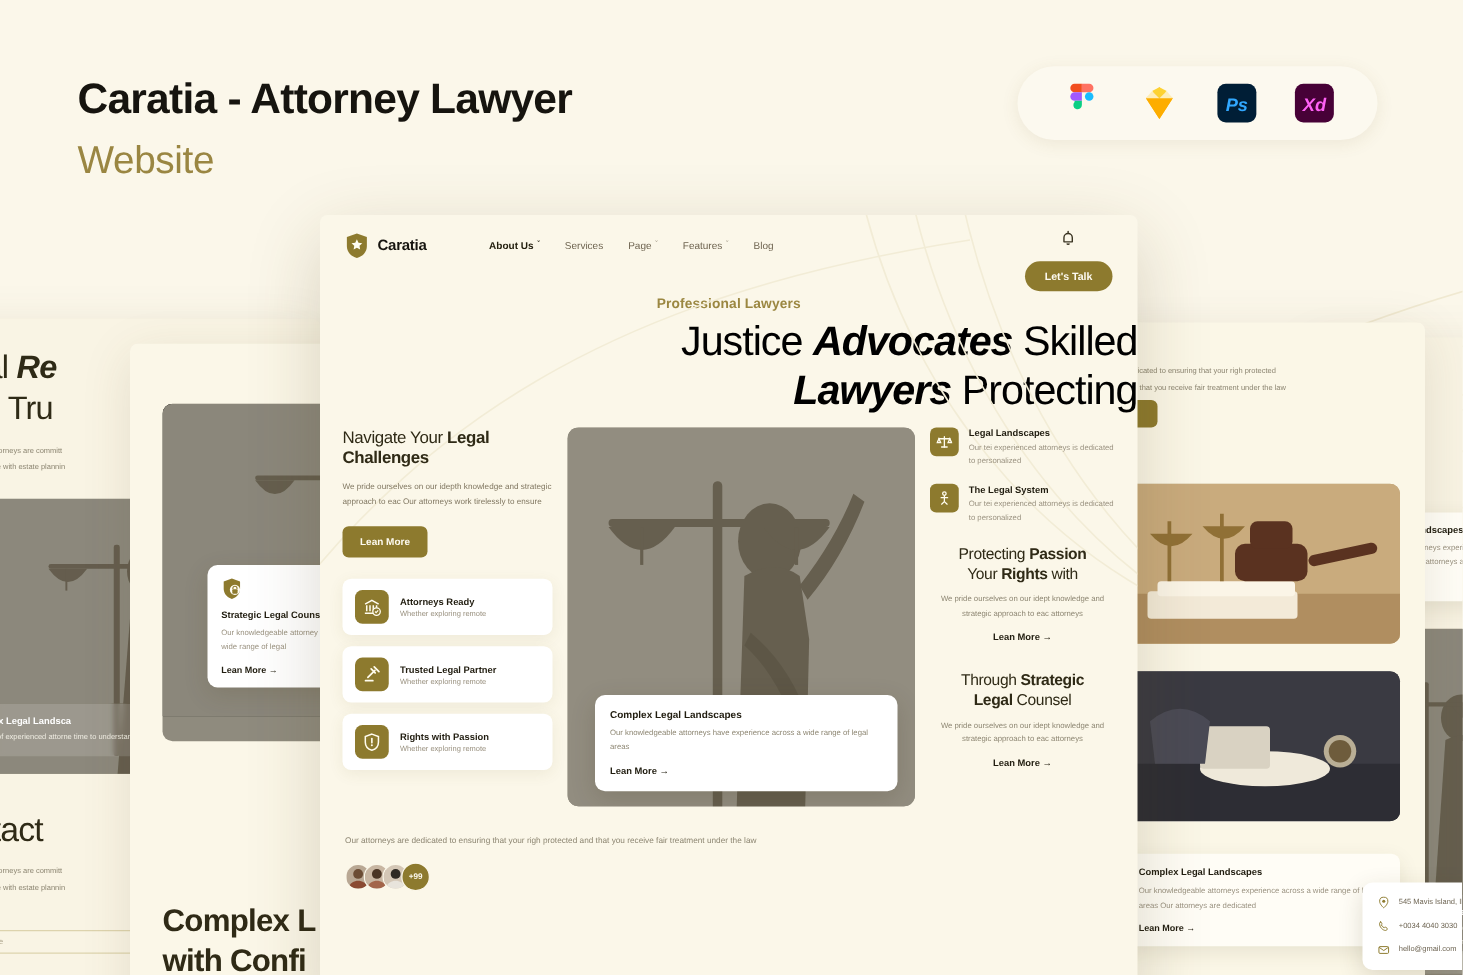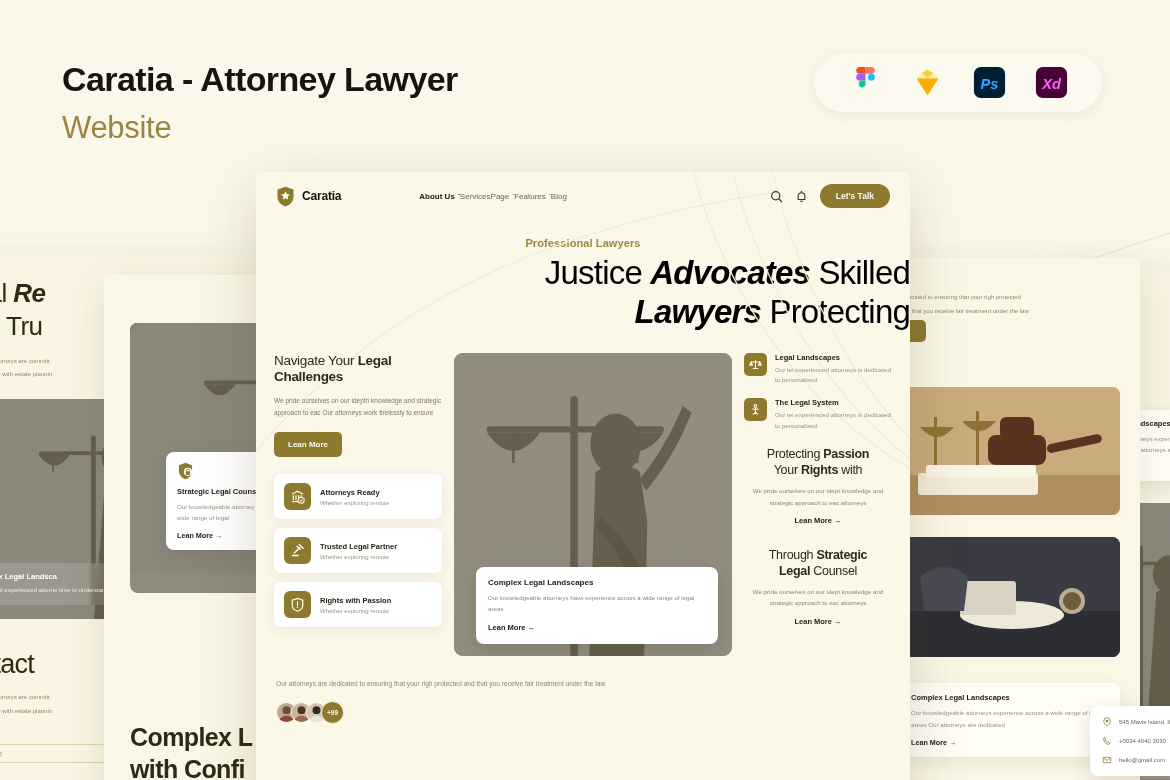--- a/index.html
+++ b/index.html
@@ -76,48 +76,48 @@
   
   .nav {
     height: 48px; display: flex; align-items: center;
     padding: 0 20px; position: relative; z-index: 3;
   }
   .brand { display: flex; align-items: center; gap: 7px; }
   .brand-mark {
     width: 19px; height: 21px; display:block;
   }
   .brand-name { font-size: 12px; font-weight: 700; color: #16140f; letter-spacing: -0.2px; }
-  .nav-links { display: flex; align-items: flex-start; margin-left: 78px; }
+  .nav-links { display: flex; align-items: flex-start; gap: 20px; margin-left: 50px; }
   .nav-link {
     font-size: 8px; color: #6e6450; display: flex; align-items: center; gap: 3px;
     white-space: nowrap;
   }
   .nav-link.active { color: #24200f; font-weight: 700; }
   .caret { font-size: 6px; line-height: 1; }
-  .nav-right { margin-left: auto; display: flex; align-items: center; gap: 12px; }
+  .nav-right { margin-left: auto; display: flex; align-items: center; gap: 12px; flex-direction: column; }
   .nav-ico { width: 13px; height: 13px; display:block; color:#3a3422; }
   .btn-talk {
     background: #8d7a2e; color: #fdfaf0; font-size: 8.5px; font-weight: 700;
     border-radius: 14px; padding: 7px 16px; border: none; white-space: nowrap;
   }
 
   
   .eyebrow {
     text-align: center; color: #9b8741; font-size: 11px; font-weight: 600;
     margin-top: 17px; letter-spacing: .1px;
   }
   .headline {
     text-align: right; color: #000000; font-size: 33px; line-height: 1.19;
     margin-top: 4px; font-weight: 400; letter-spacing: -0.8px;
   }
   .headline em { font-style: italic; font-weight: 700; }
 
   
   .hero-grid {
-    display: flex; margin-top: 21px; padding: 0 18px; gap: 12px;
+    display: flex; margin-top: 10px; padding: 0 18px; gap: 12px;
     position: relative; z-index: 3;
   }
   .col-left { width: 168px; flex: none; }
   .col-mid { flex: 1; position: relative; }
   .col-right { width: 148px; flex: none; }
 
   .sec-title { font-size: 13.5px; color: #2f2a16; line-height: 1.25; letter-spacing: -0.3px; }
   .sec-title b { font-weight: 700; }
   .sec-body {
     font-size: 6.5px; color: #807761; line-height: 1.85; margin-top: 9px;

